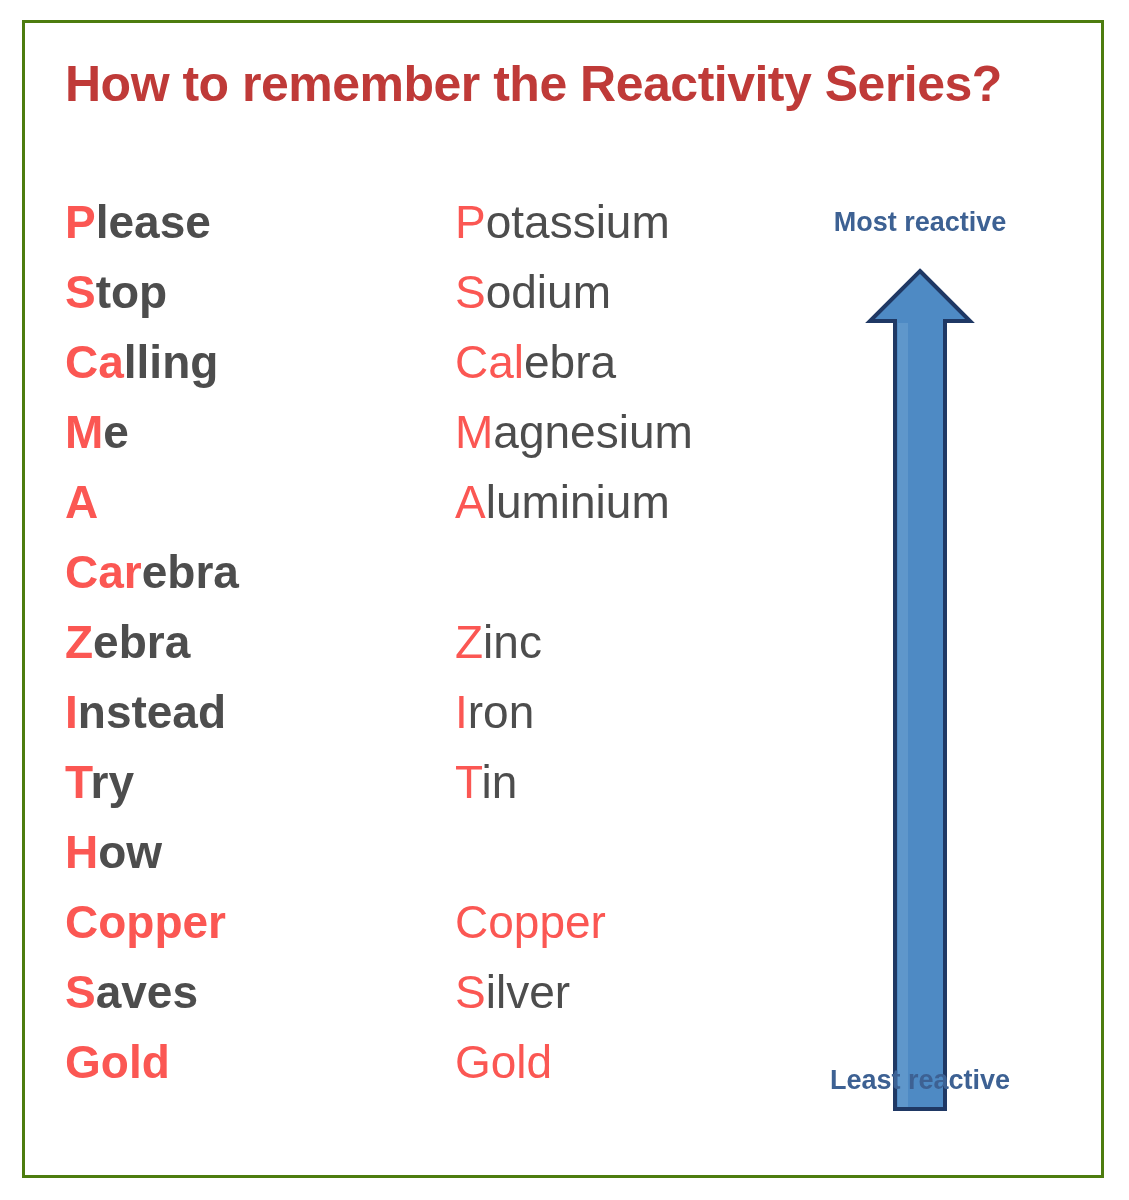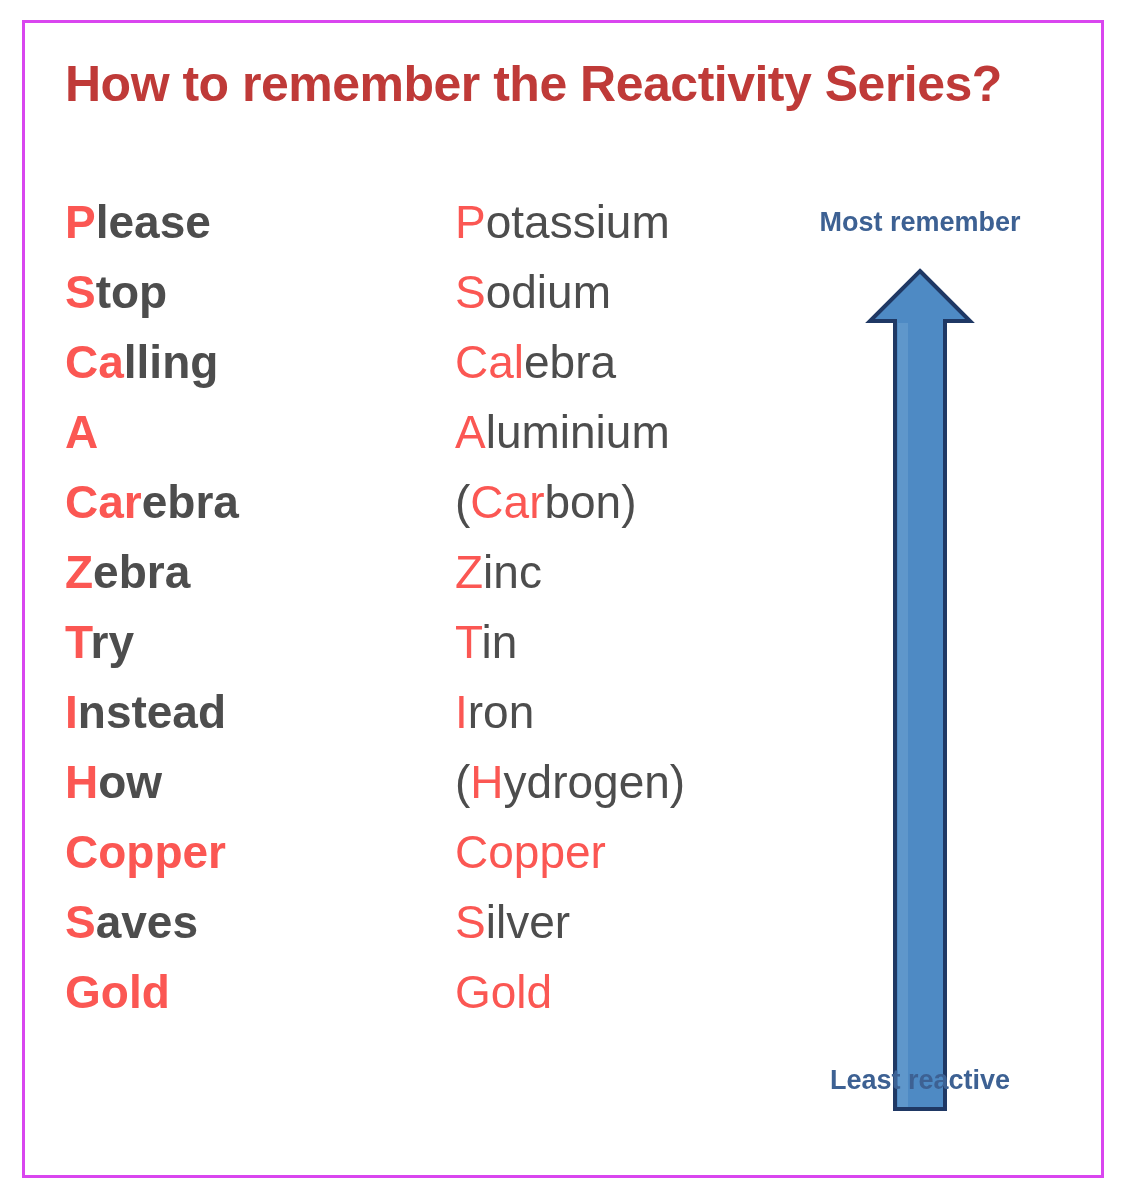--- a/index.html
+++ b/index.html
@@ -16,21 +16,21 @@
   }
 
   
   #card {
     position: absolute;
     left: 22px;
     top: 20px;
     width: 1082px;
     height: 1158px;
     box-sizing: border-box;
-    border: 3px solid #d946ef;
+    border: 3px solid #4d7c0f;
     background: #ffffff;
   }
 
   
   #title {
     position: absolute;
     left: 40px;
     top: 32px;
     font-size: 50px;
     font-weight: bold;
@@ -111,60 +111,62 @@
       </div>
       <div class="series-row">
         <span class="col-mnemonic"><span class="hl">S</span><span class="rest">top</span></span>
         <span class="col-element"><span class="paren"></span><span class="hl">S</span><span class="rest">odium</span><span class="paren"></span></span>
       </div>
       <div class="series-row">
         <span class="col-mnemonic"><span class="hl">Ca</span><span class="rest">lling</span></span>
         <span class="col-element"><span class="paren"></span><span class="hl">Cal</span><span class="rest">ebra</span><span class="paren"></span></span>
       </div>
       <div class="series-row">
+        <span class="col-mnemonic"><span class="hl">M</span><span class="rest">e</span></span>
+        <span class="col-element"><span class="paren"></span><span class="hl">M</span><span class="rest">agnesium</span><span class="paren"></span></span>
+      </div>
+      <div class="series-row">
         <span class="col-mnemonic"><span class="hl">A</span><span class="rest"></span></span>
         <span class="col-element"><span class="paren"></span><span class="hl">A</span><span class="rest">luminium</span><span class="paren"></span></span>
       </div>
       <div class="series-row">
         <span class="col-mnemonic"><span class="hl">Car</span><span class="rest">ebra</span></span>
-        <span class="col-element"><span class="paren">(</span><span class="hl">Car</span><span class="rest">bon</span><span class="paren">)</span></span>
       </div>
       <div class="series-row">
         <span class="col-mnemonic"><span class="hl">Z</span><span class="rest">ebra</span></span>
         <span class="col-element"><span class="paren"></span><span class="hl">Z</span><span class="rest">inc</span><span class="paren"></span></span>
       </div>
       <div class="series-row">
+        <span class="col-mnemonic"><span class="hl">I</span><span class="rest">nstead</span></span>
+        <span class="col-element"><span class="paren"></span><span class="hl">I</span><span class="rest">ron</span><span class="paren"></span></span>
+      </div>
+      <div class="series-row">
         <span class="col-mnemonic"><span class="hl">T</span><span class="rest">ry</span></span>
         <span class="col-element"><span class="paren"></span><span class="hl">T</span><span class="rest">in</span><span class="paren"></span></span>
       </div>
       <div class="series-row">
-        <span class="col-mnemonic"><span class="hl">I</span><span class="rest">nstead</span></span>
-        <span class="col-element"><span class="paren"></span><span class="hl">I</span><span class="rest">ron</span><span class="paren"></span></span>
-      </div>
-      <div class="series-row">
         <span class="col-mnemonic"><span class="hl">H</span><span class="rest">ow</span></span>
-        <span class="col-element"><span class="paren">(</span><span class="hl">H</span><span class="rest">ydrogen</span><span class="paren">)</span></span>
       </div>
       <div class="series-row">
         <span class="col-mnemonic"><span class="hl">Copper</span><span class="rest"></span></span>
         <span class="col-element"><span class="paren"></span><span class="hl">Copper</span><span class="rest"></span><span class="paren"></span></span>
       </div>
       <div class="series-row">
         <span class="col-mnemonic"><span class="hl">S</span><span class="rest">aves</span></span>
         <span class="col-element"><span class="paren"></span><span class="hl">S</span><span class="rest">ilver</span><span class="paren"></span></span>
       </div>
       <div class="series-row">
         <span class="col-mnemonic"><span class="hl">Gold</span><span class="rest"></span></span>
         <span class="col-element"><span class="paren"></span><span class="hl">Gold</span><span class="rest"></span><span class="paren"></span></span>
       </div>
     </div>
 
   <div id="arrow-block">
 
-    <div class="arrow-label" id="label-most">Most remember</div>
+    <div class="arrow-label" id="label-most">Most reactive</div>
 
     <svg id="arrow-svg" viewBox="0 0 300 850" preserveAspectRatio="none">
       <polygon points="150,6 200,56 175,56 175,844 125,844 125,56 100,56" fill="#4e8ac4" stroke="#1f3864" stroke-width="4" stroke-linejoin="miter"></polygon>
       <rect x="128" y="58" width="10" height="784" fill="#6ea3d2" opacity="0.55"></rect>
     </svg>
 
     <div class="arrow-label" id="label-least">Least reactive</div>
   </div>
 
 </div>

